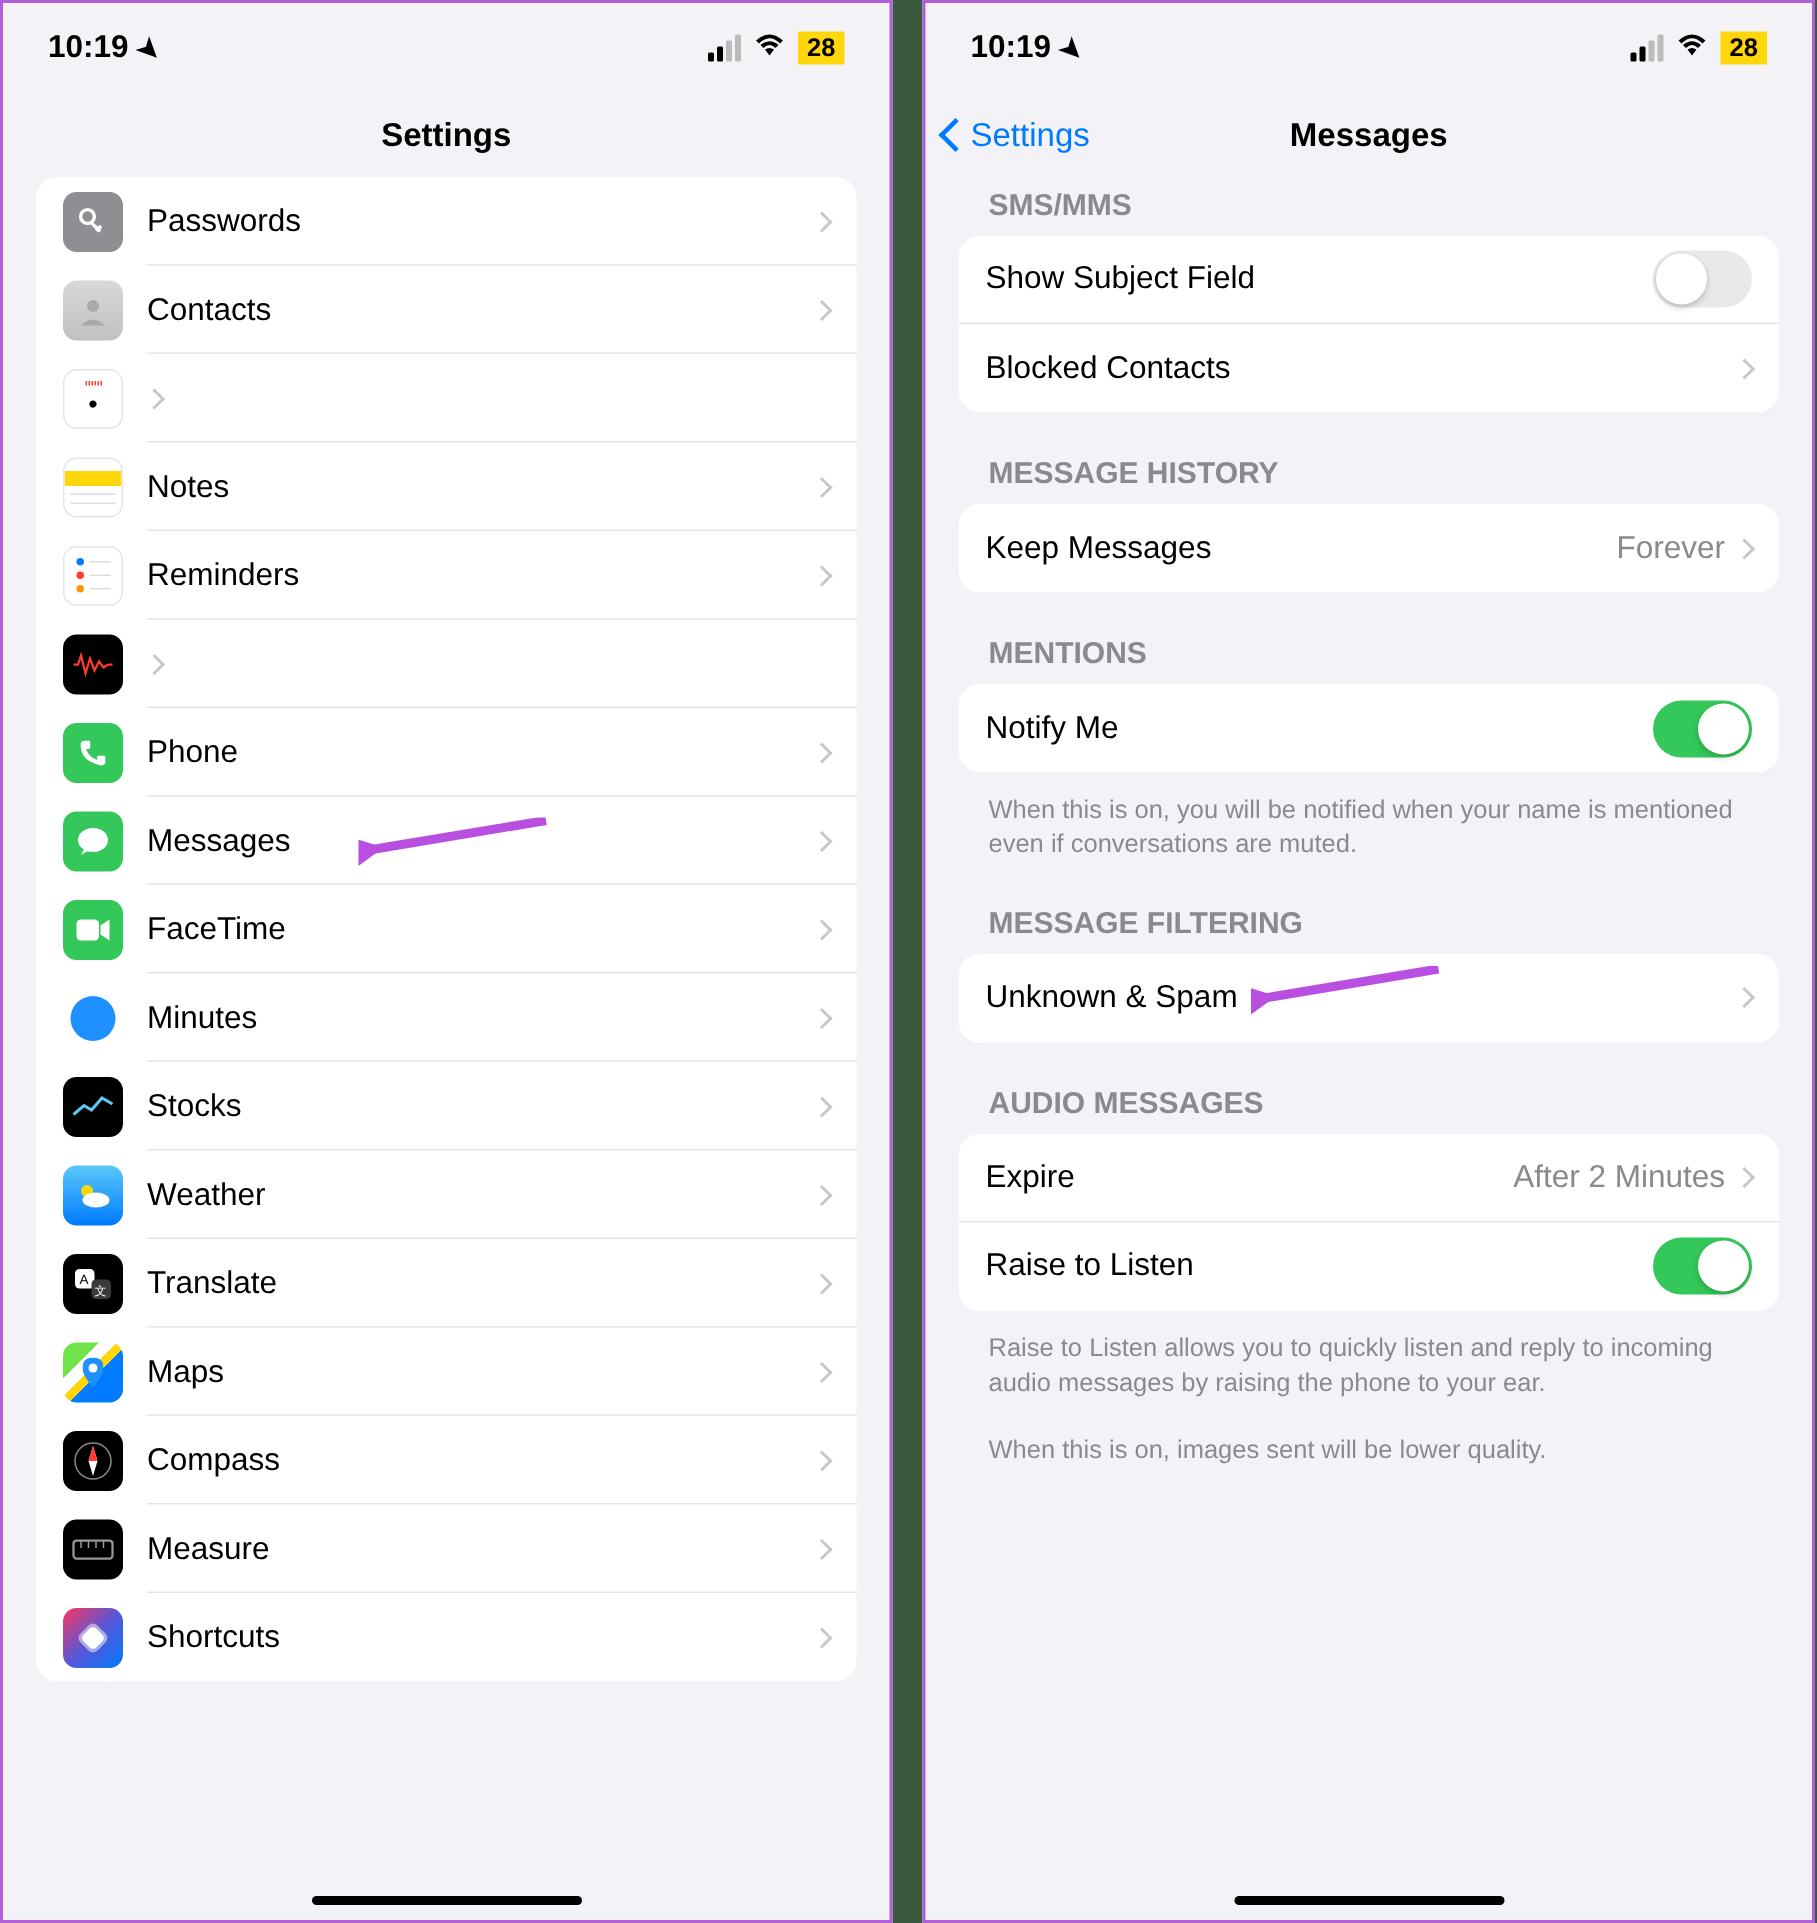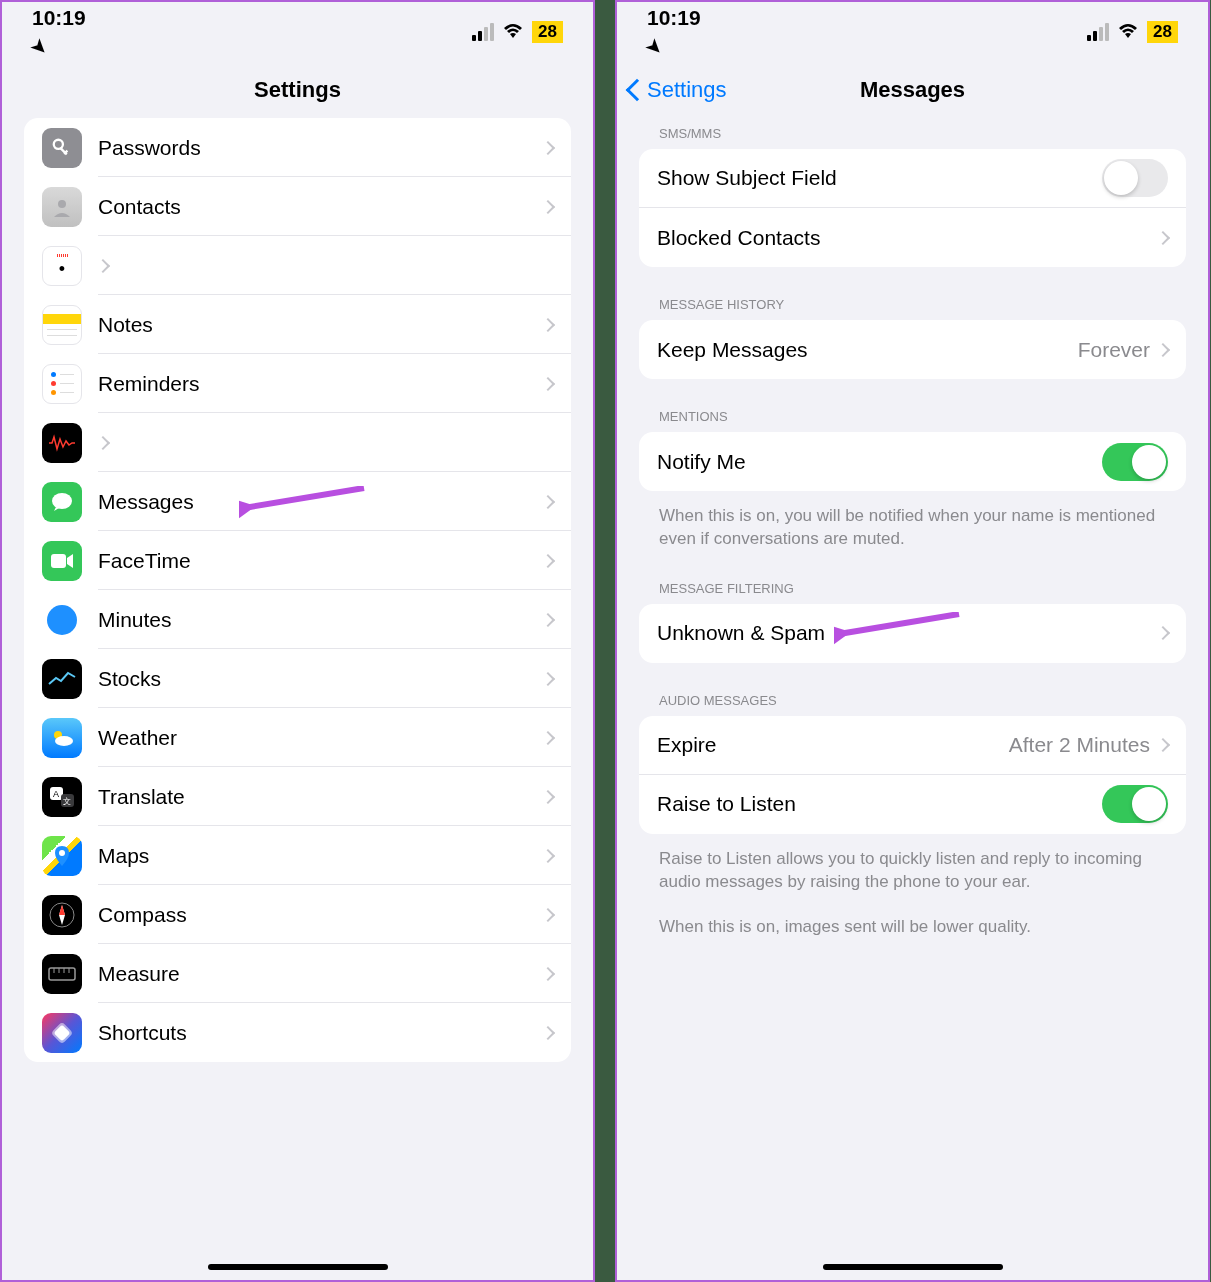--- a/index.html
+++ b/index.html
@@ -22,21 +22,21 @@
 }
 .status-bar {
   height: 60px;
   display: flex;
   align-items: center;
   justify-content: space-between;
   padding: 0 30px;
   font-size: 21px;
   font-weight: 700;
 }
-.status-left { display: flex; align-items: flex-start; gap: 6px; flex-direction: column; }
+.status-left { display: flex; align-items: flex-end; gap: 6px; }
 .status-right { display: flex; align-items: center; gap: 8px; }
 .location-arrow {
   display: inline-block;
   transform: rotate(45deg);
   font-size: 18px;
 }
 .signal { display: flex; align-items: flex-end; gap: 2px; }
 .signal span { width: 4px; background: #000; border-radius: 1px; }
 .signal span.dim { background: #bbb; }
 .battery {
@@ -75,24 +75,25 @@
 
 
 .group {
   background: #fff;
   border-radius: 14px;
   overflow: hidden;
   margin-bottom: 22px;
 }
 .group-header {
   color: #8a8a8e;
-  font-size: 13px;
+  font-size: 20px;
   text-transform: uppercase;
   padding: 8px 20px 8px 20px;
   margin-top: 8px;
+  font-weight: bold;
 }
 .group-footer {
   color: #8a8a8e;
   font-size: 17px;
   line-height: 1.35;
   padding: 8px 20px 14px 20px;
 }
 .row {
   display: flex;
   align-items: center;
@@ -282,20 +283,29 @@
 
       <div class="row with-icon">
         <div class="icon-slot bg-black">
           <svg width="28" height="20" viewBox="0 0 28 20">
               <polyline points="1,10 4,10 6,4 9,16 12,6 15,14 18,8 21,12 24,10 27,10" fill="none" stroke="#ff3b30" stroke-width="1.5"></polyline>
             </svg>
         </div>
         <span class="chevron"></span>
       </div>
 
+      <div class="row with-icon">
+        <div class="icon-slot bg-green">
+          <svg width="22" height="22" viewBox="0 0 24 24" fill="#fff">
+              <path d="M6 3 Q3 3 3 6 Q3 18 18 21 Q21 21 21 18 L21 15 Q21 14 20 14 L16 14 Q15 14 15 15 L15 17 Q9 15 7 9 L9 9 Q10 9 10 8 L10 4 Q10 3 9 3 Z"></path>
+            </svg>
+        </div>
+        <span class="label">Phone</span>
+        <span class="chevron"></span>
+      </div>
 
       <div class="row with-icon" style="position:relative">
         <div class="icon-slot bg-green">
           <svg width="24" height="22" viewBox="0 0 24 22" fill="#fff">
               <ellipse cx="12" cy="10" rx="10" ry="8"></ellipse>
               <path d="M6 16 L4 20 L9 17 Z"></path>
             </svg>
         </div>
         <span class="label">Messages</span>
         <span class="chevron"></span>

